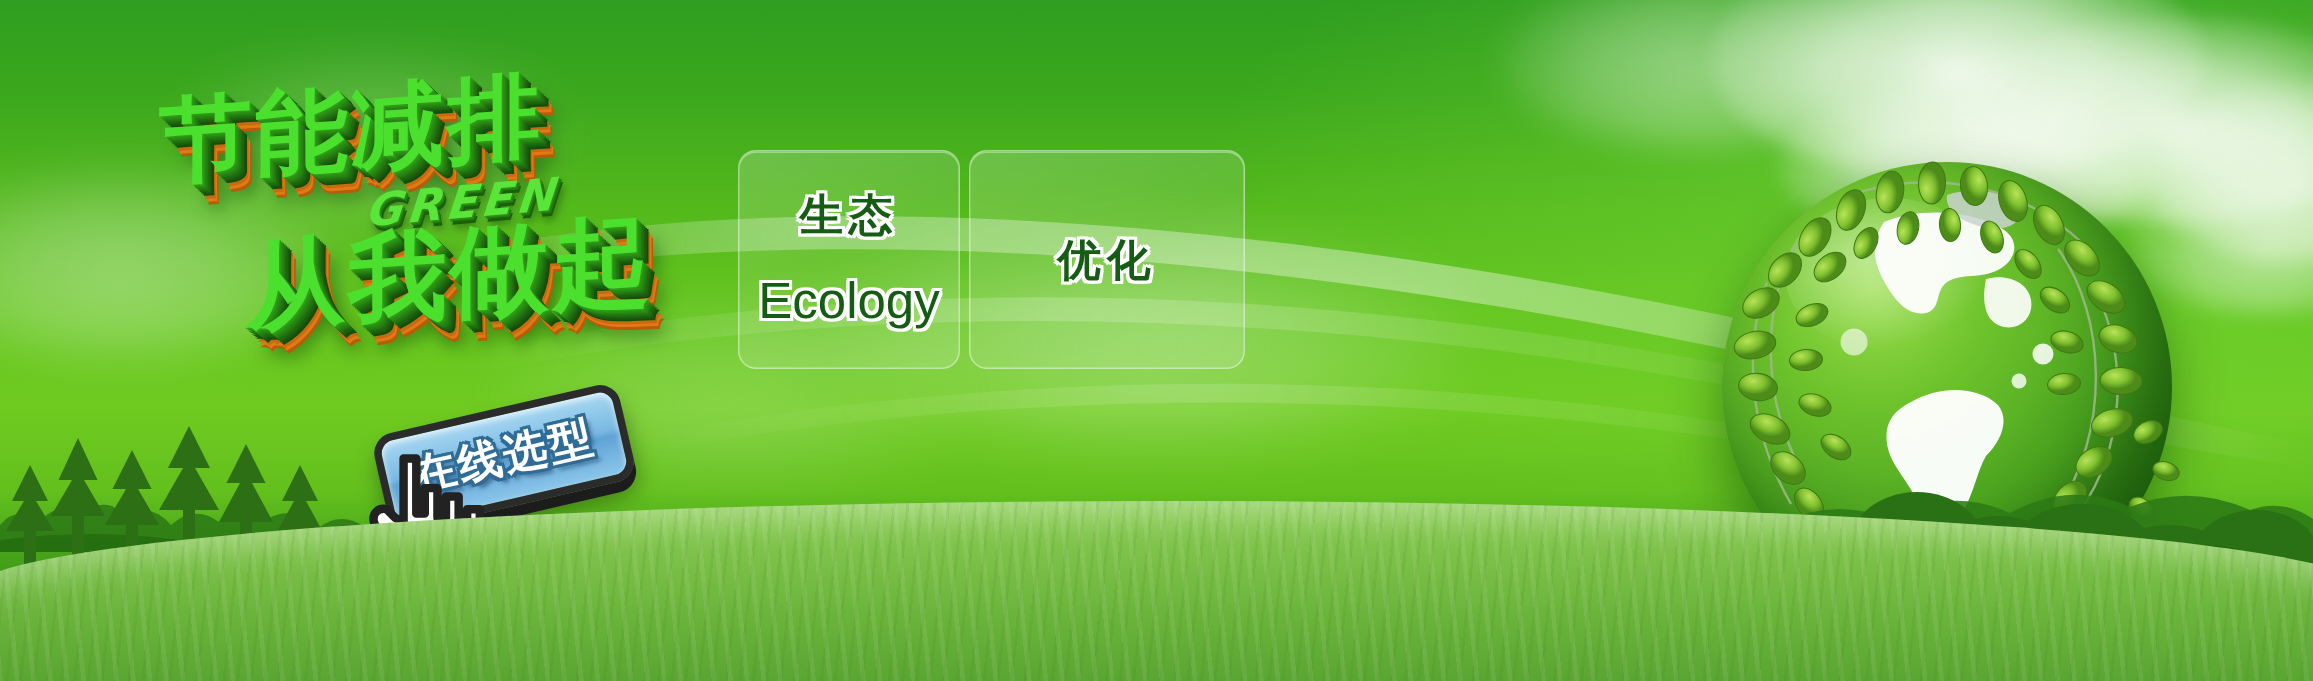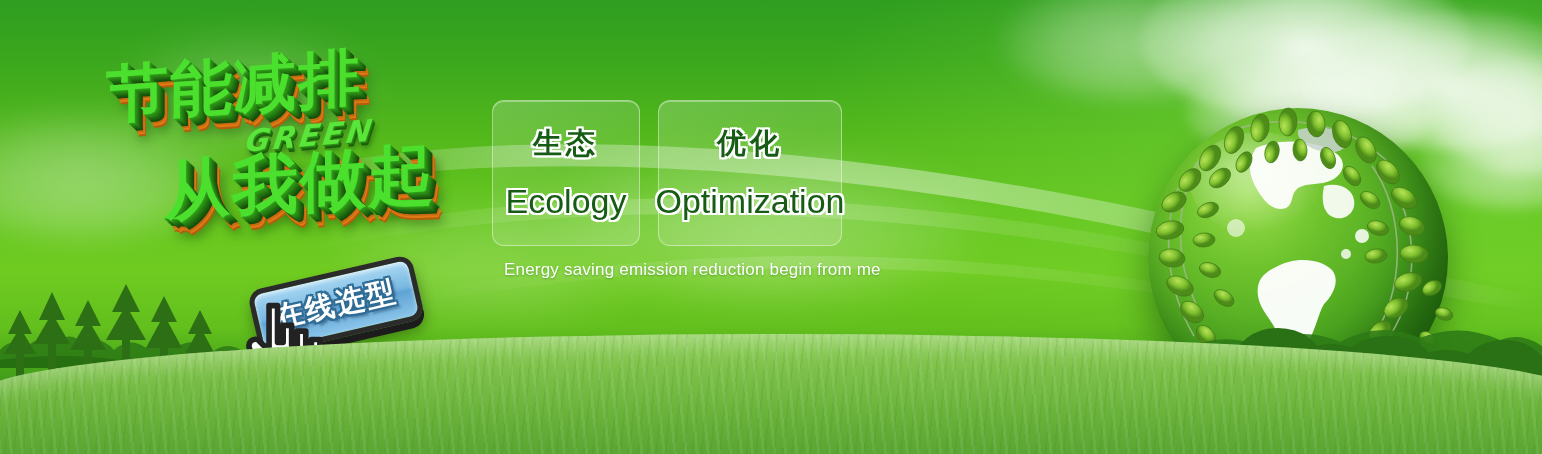--- a/index.html
+++ b/index.html
@@ -130,21 +130,21 @@
       0 -2px 0 #2f6c96, 0 2px 0 #2f6c96, -2px 0 0 #2f6c96, 2px 0 0 #2f6c96,
       3px 4px 3px rgba(20,50,80,.55);
   }
   .hand-cursor {
     position:absolute; left:240px; top:300px;
     width:92px; height:96px;
     pointer-events:none;
   }
 
   
-  .cards { position:absolute; left:492px; top:100px; display:flex; gap:18px; }
+  .cards { position:absolute; left:492px; top:100px; display:flex; gap:6px; }
   .card {
     width:148px; height:146px;
     border-radius:12px;
     border:1px solid rgba(255,255,255,.42);
     background:linear-gradient(160deg, rgba(255,255,255,.20) 0%, rgba(255,255,255,.10) 45%, rgba(255,255,255,.16) 100%);
     box-shadow:inset 0 1px 0 rgba(255,255,255,.35);
     display:flex; flex-direction:column;
     align-items:center; justify-content:center;
     gap:26px;
     cursor:pointer;
@@ -262,25 +262,23 @@
              L28,64 C20,64 14,58 12,50 L6,34 C5,30 8,27 12,28 L16,32 L20,34 Z" fill="#ffffff" stroke="#222222" stroke-width="4" stroke-linejoin="round"></path>
   </svg>
 
   <div class="cards">
     <div class="card">
       <span class="card-cn">生态</span>
       <span class="card-en">Ecology</span>
     </div>
     <div class="card mid">
       <span class="card-cn">优化</span>
-      <span class="card-en">Optimization</span>
     </div>
   </div>
 
-  <div class="tagline">Energy saving emission reduction begin from me</div>
 
   <div class="globe-wrap">
     <div class="globe">
       <svg viewBox="0 0 300 300" width="300" height="300">
 
         <path d="M126,160 C146,148 172,150 184,162 C192,172 186,186 176,196
                  C170,206 168,222 158,238 C150,252 142,262 136,258
                  C130,252 134,238 130,226 C124,212 112,202 110,188
                  C108,174 114,166 126,160 Z" fill="#ffffff" opacity=".96"></path>
 

